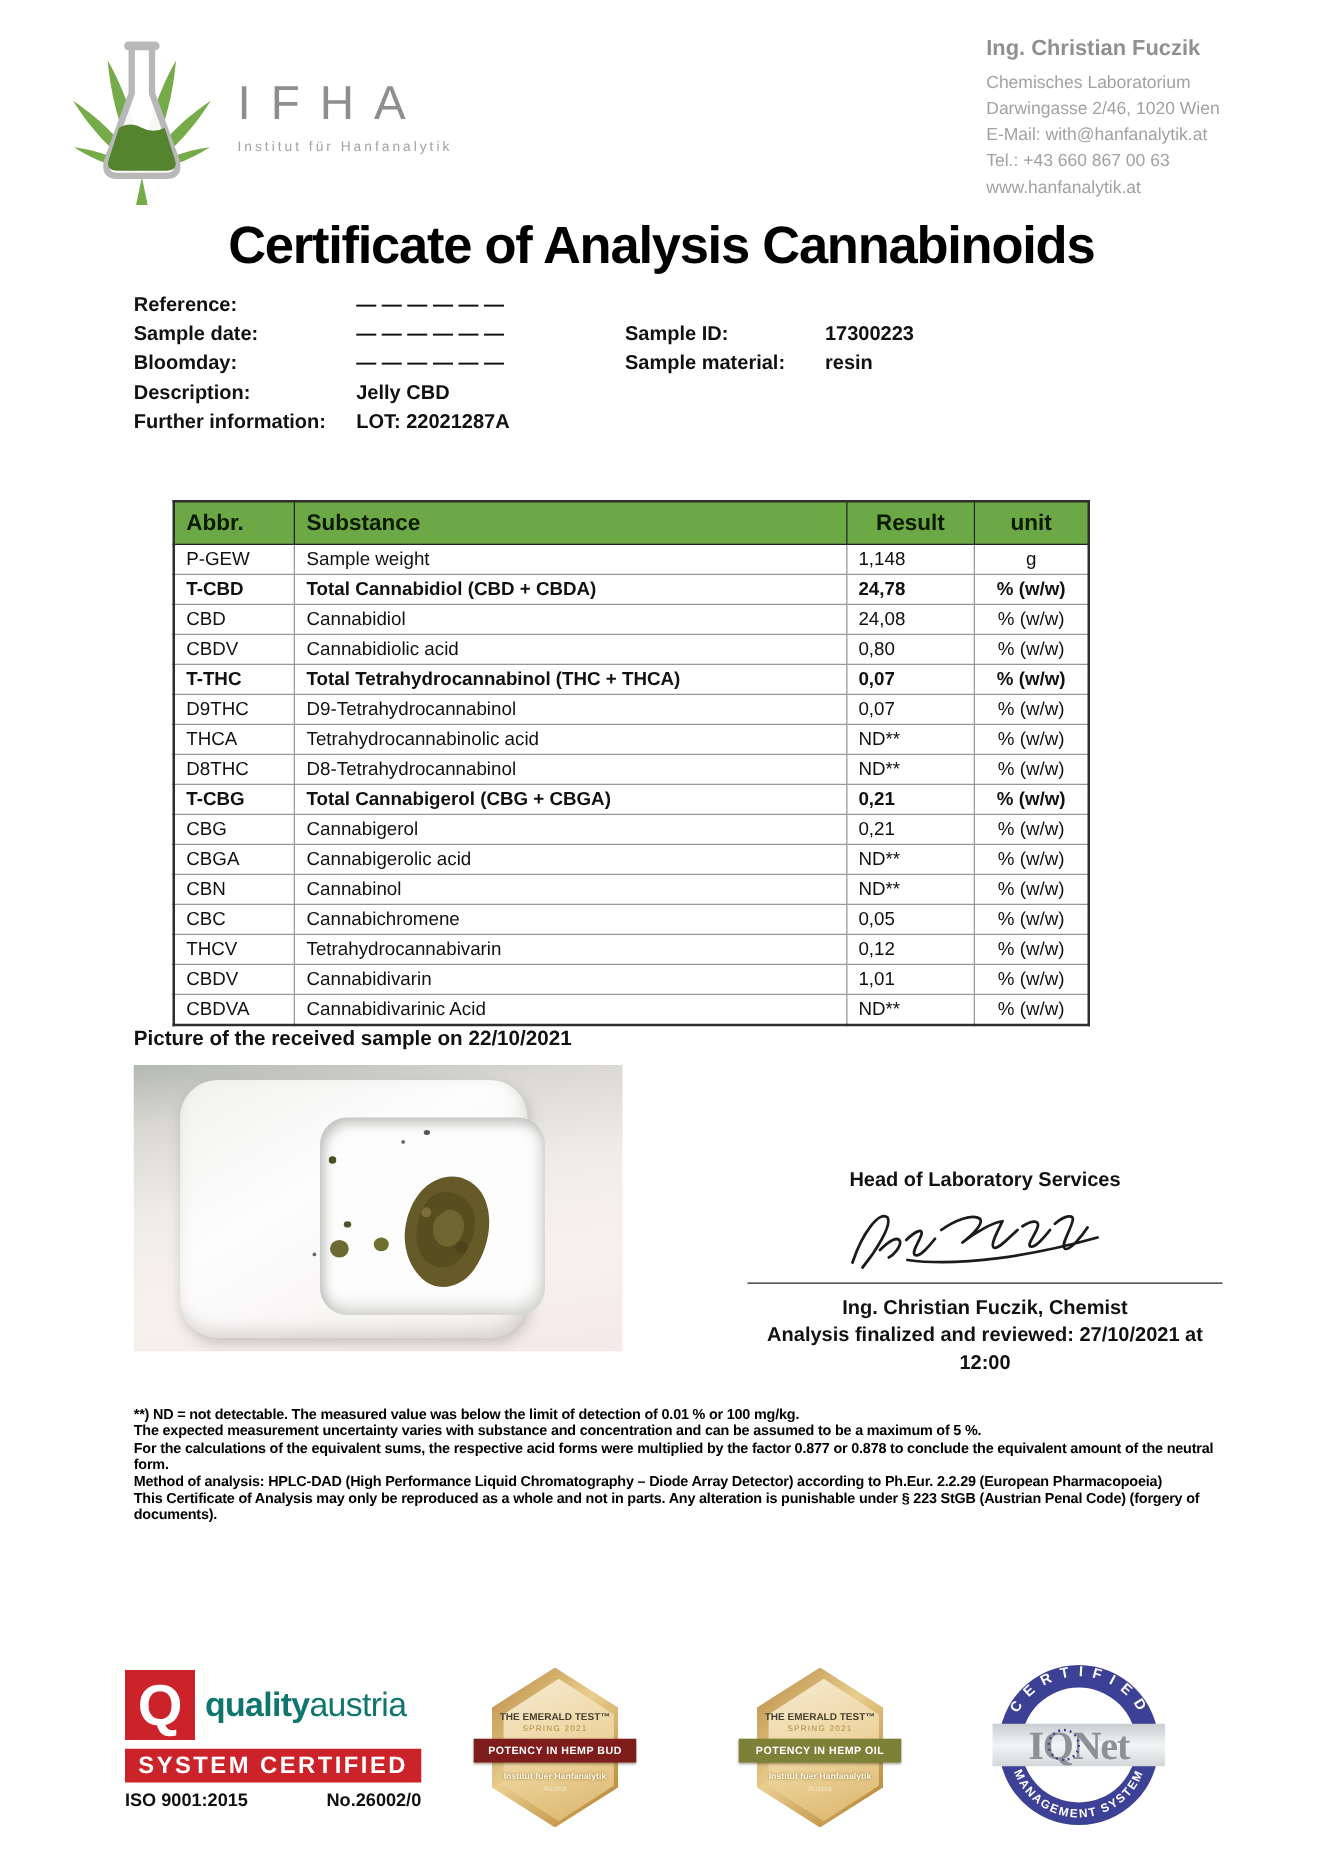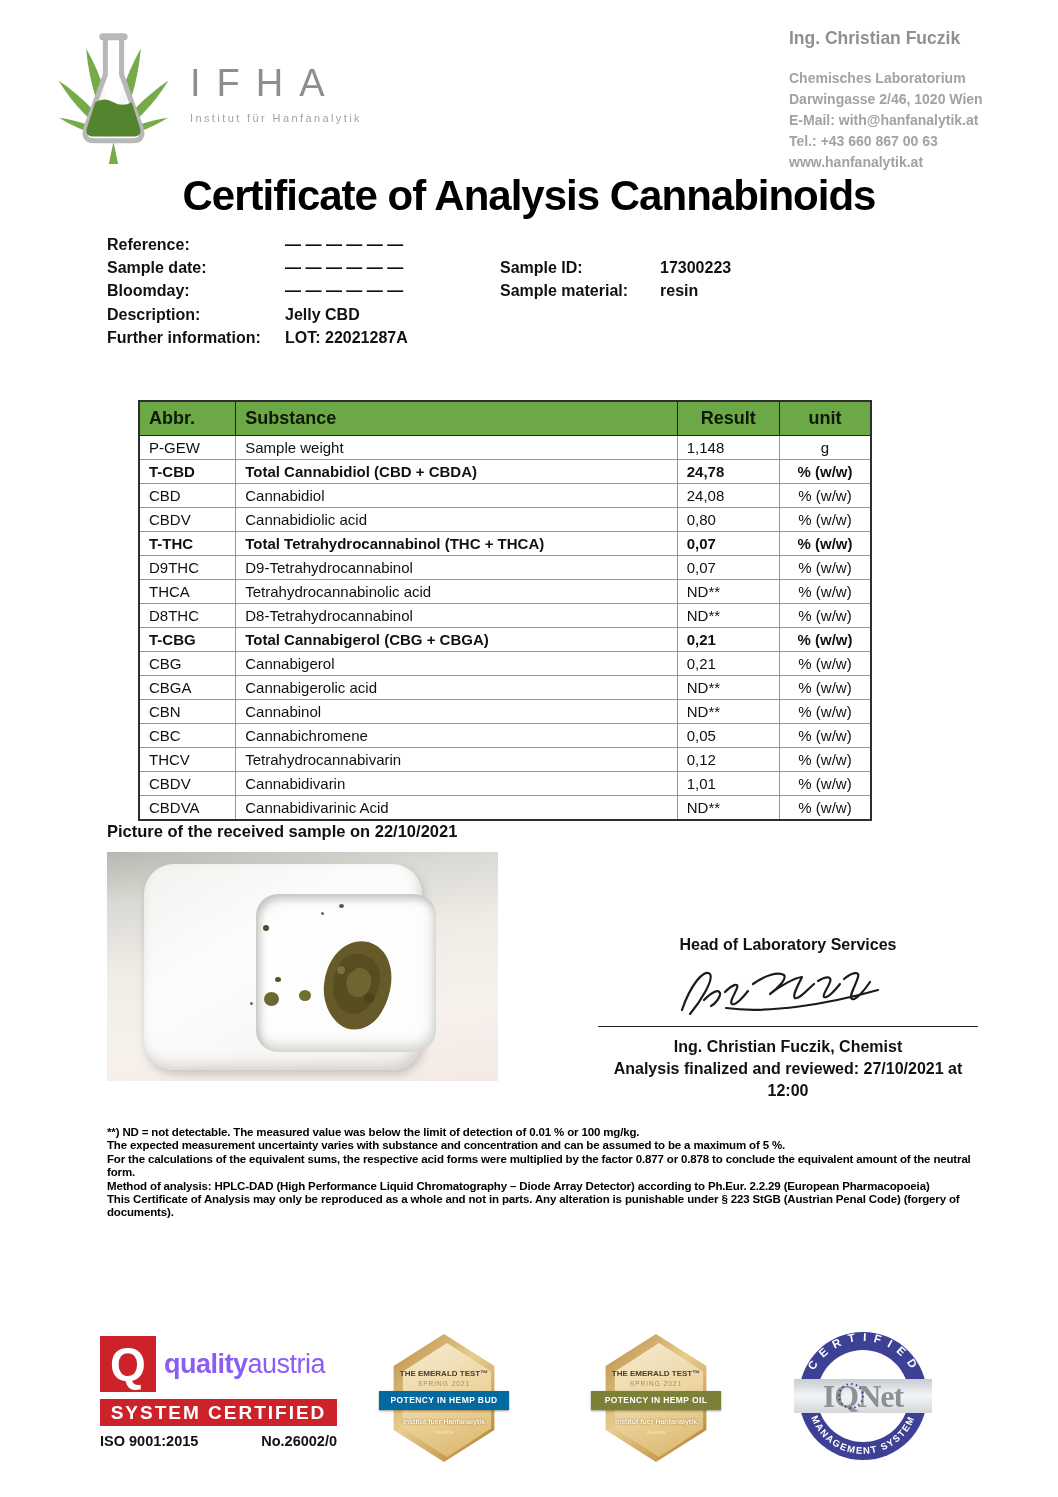--- a/index.html
+++ b/index.html
@@ -5,22 +5,22 @@
   html,body{margin:0;padding:0;background:#fff;}
   .page{position:relative;width:1058px;height:1497px;background:#fff;overflow:hidden;
         font-family:"Liberation Sans",sans-serif;color:#111;}
 
   
   .logo{position:absolute;left:44px;top:22px;width:140px;height:142px;}
   .brand-text{position:absolute;left:190px;top:62px;}
   .brand-name{font-size:38px;color:#8e8e8e;letter-spacing:16px;font-weight:400;}
   .brand-sub{margin-top:7px;font-size:11px;color:#a3a3a3;letter-spacing:2.4px;}
   .contact{position:absolute;left:789px;top:28px;width:250px;}
-  .contact-name{font-size:17.5px;font-weight:700;color:#909090;margin-bottom:19px;}
-  .contact-line{font-size:14px;font-weight:700;color:#a2a2a2;line-height:21px;}
+  .contact-name{font-size:17.5px;font-weight:700;color:#909090;margin-bottom:6px;}
+  .contact-line{font-size:14px;font-weight:400;color:#a2a2a2;line-height:21px;}
 
   
   .doc-title{position:absolute;left:0;top:172px;width:1058px;text-align:center;
              font-size:42px;font-weight:700;letter-spacing:-1px;color:#000;}
 
   
   .info-left{position:absolute;left:107px;top:233px;}
   .info-right{position:absolute;left:500px;top:256px;}
   .info-row{display:flex;line-height:23.2px;font-size:16px;font-weight:700;}
   .info-left .info-label{width:178px;}
@@ -64,21 +64,21 @@
 
   
   .footnote{position:absolute;left:107px;top:1126px;width:892px;font-size:11.5px;
             font-weight:700;line-height:13.4px;letter-spacing:-0.15px;color:#000;}
 
   
   .qa{position:absolute;left:100px;top:1336px;width:237px;}
   .qa-top{display:flex;align-items:center;}
   .qa-q{width:56px;height:56px;background:#cc2229;color:#fff;font-size:46px;font-weight:700;
         display:flex;align-items:center;justify-content:center;}
-  .qa-brand{margin-left:8px;font-size:27px;color:#8b5cf6;letter-spacing:-0.5px;}
+  .qa-brand{margin-left:8px;font-size:27px;color:#0f766e;letter-spacing:-0.5px;}
   .qa-brand b{font-weight:700;}
   .qa-bar{margin-top:7px;width:237px;height:27px;background:#cc2229;color:#fff;text-align:center;
           line-height:27px;font-size:19px;font-weight:700;letter-spacing:2px;}
   .qa-iso{margin-top:7px;display:flex;justify-content:space-between;font-size:14.5px;font-weight:700;}
 
   .emerald{position:absolute;top:1332px;width:118px;height:134px;}
   .hex-outer{position:absolute;left:3px;top:2px;width:112px;height:128px;
              clip-path:polygon(50% 0%,95% 25%,95% 75%,50% 100%,5% 75%,5% 25%);
              background:linear-gradient(135deg,#b4853c,#e9cd8f 45%,#c3964a 80%,#a87b33);}
   .hex-inner{position:absolute;left:10px;top:9px;width:98px;height:114px;
@@ -335,21 +335,21 @@
       <span>No.26002/0</span>
     </div>
   </div>
 
   <div class="emerald" style="left:385px;">
     <div class="hex-outer">
         <div class="hex-inner"></div>
       </div>
     <div class="em-title">THE EMERALD TEST™</div>
     <div class="em-season">SPRING 2021</div>
-    <div class="em-banner" style="background: #0369a1;">POTENCY IN HEMP BUD</div>
+    <div class="em-banner" style="background: #7f1d1d;">POTENCY IN HEMP BUD</div>
     <div class="em-org">Institut fuer Hanfanalytik</div>
     <div class="em-country">Austria</div>
   </div>
 
   <div class="emerald" style="left:597px;">
     <div class="hex-outer">
         <div class="hex-inner"></div>
       </div>
     <div class="em-title">THE EMERALD TEST™</div>
     <div class="em-season">SPRING 2021</div>

